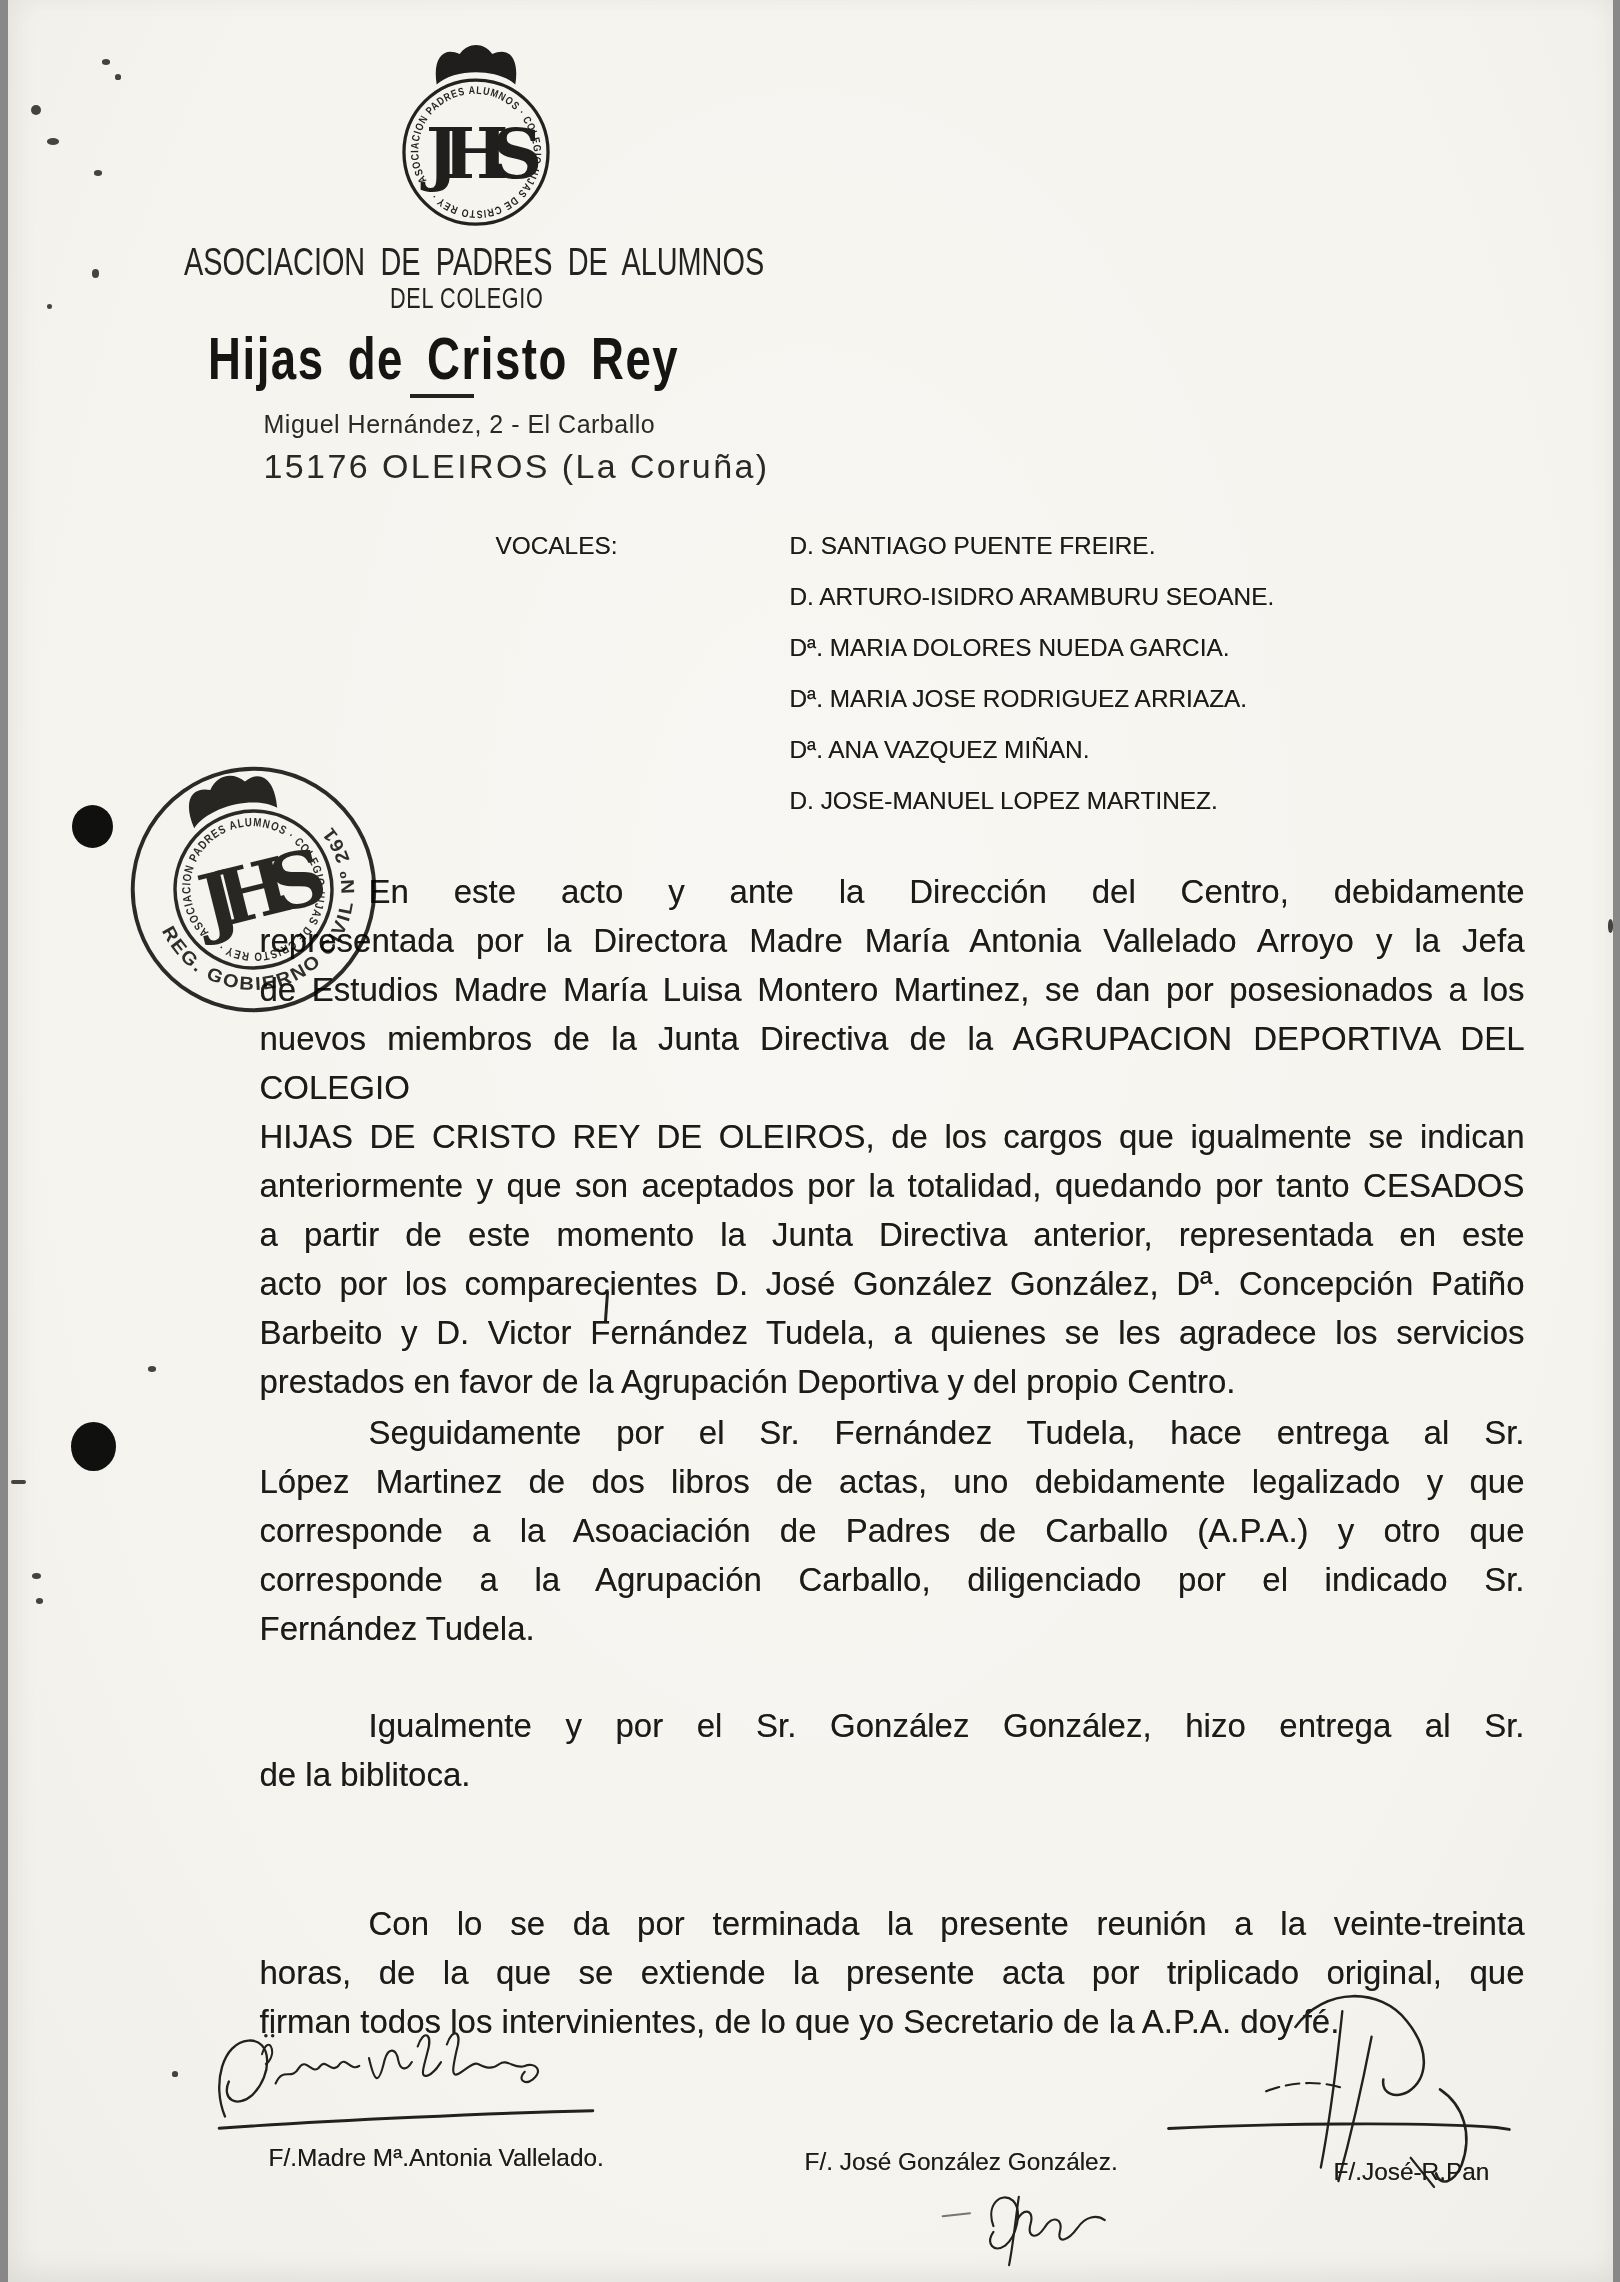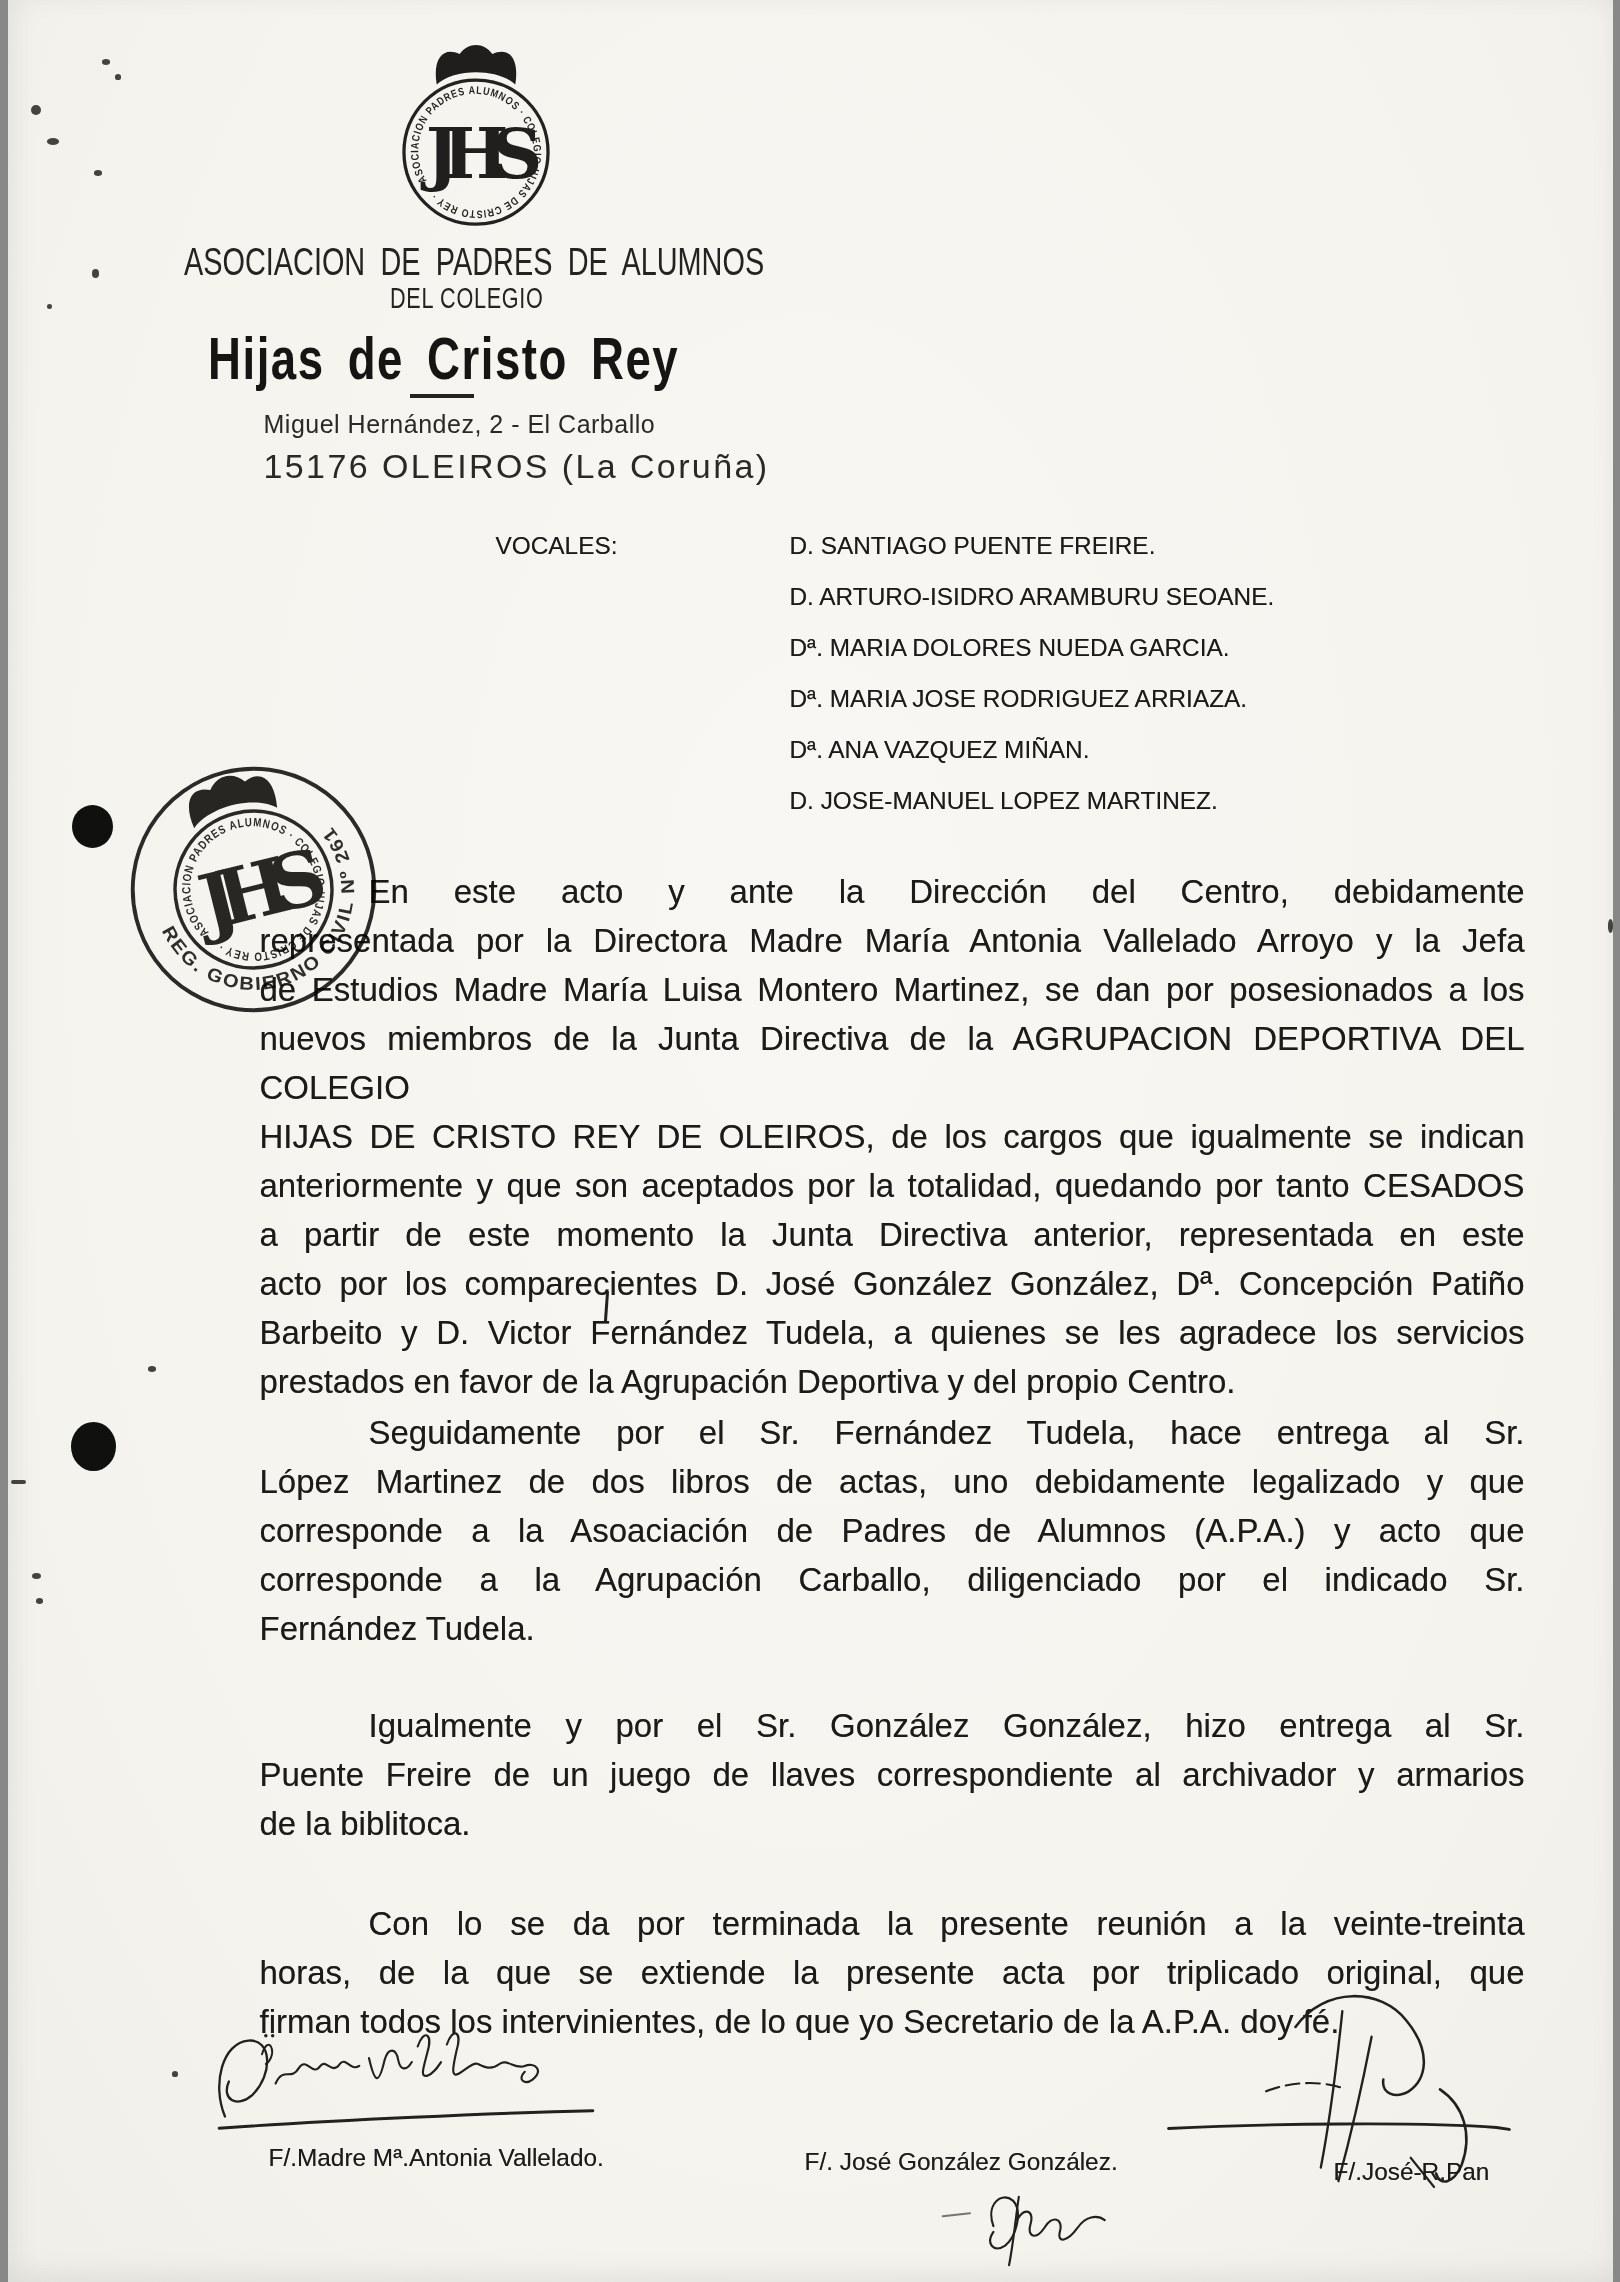--- a/index.html
+++ b/index.html
@@ -121,27 +121,26 @@
     <div class="jline">HIJAS DE CRISTO REY DE OLEIROS, de los cargos que igualmente se indican</div>
     <div class="jline">anteriormente y que son aceptados por la totalidad, quedando por tanto CESADOS</div>
     <div class="jline">a partir de este momento la Junta Directiva anterior, representada en este</div>
     <div class="jline">acto por los comparecientes D. José González González, Dª. Concepción Patiño</div>
     <div class="jline">Barbeito y D. Victor Fernández Tudela, a quienes se les agradece los servicios</div>
     <div class="lline">prestados en favor de la Agrupación Deportiva y del propio Centro.</div>
   </div>
   <div class="abs tw para p2">
     <div class="jline indent">Seguidamente por el Sr. Fernández Tudela, hace entrega al Sr.</div>
     <div class="jline">López Martinez de dos libros de actas, uno debidamente legalizado y que</div>
-    <div class="jline">corresponde a la Asoaciación de Padres de Alumnos (A.P.A.) y acto que</div>
+    <div class="jline">corresponde a la Asoaciación de Padres de Carballo (A.P.A.) y otro que</div>
     <div class="jline">corresponde a la Agrupación Carballo, diligenciado por el indicado Sr.</div>
     <div class="lline">Fernández Tudela.</div>
   </div>
   <div class="abs tw para p3">
     <div class="jline indent">Igualmente y por el Sr. González González, hizo entrega al Sr.</div>
-    <div class="jline">Puente Freire de un juego de llaves correspondiente al archivador y armarios</div>
     <div class="lline">de la biblitoca.</div>
   </div>
   <div class="abs tw para p4">
     <div class="jline indent">Con lo se da por terminada la presente reunión a la veinte-treinta</div>
     <div class="jline">horas, de la que se extiende la presente acta por triplicado original, que</div>
     <div class="lline">firman todos los intervinientes, de lo que yo Secretario de la A.P.A. doy fé.</div>
   </div>
 
   
   <svg class="abs stamp-svg" width="261" height="261" viewBox="-134 -134 268 268">

